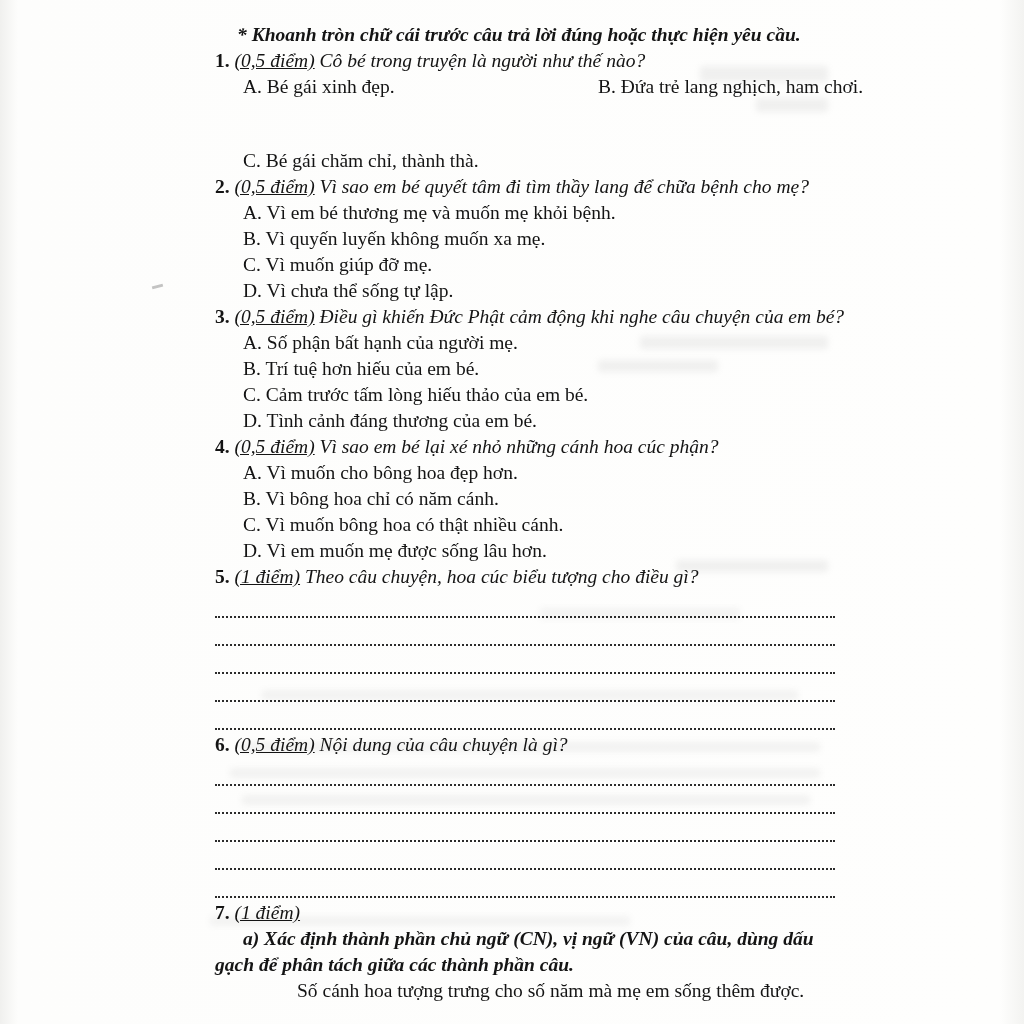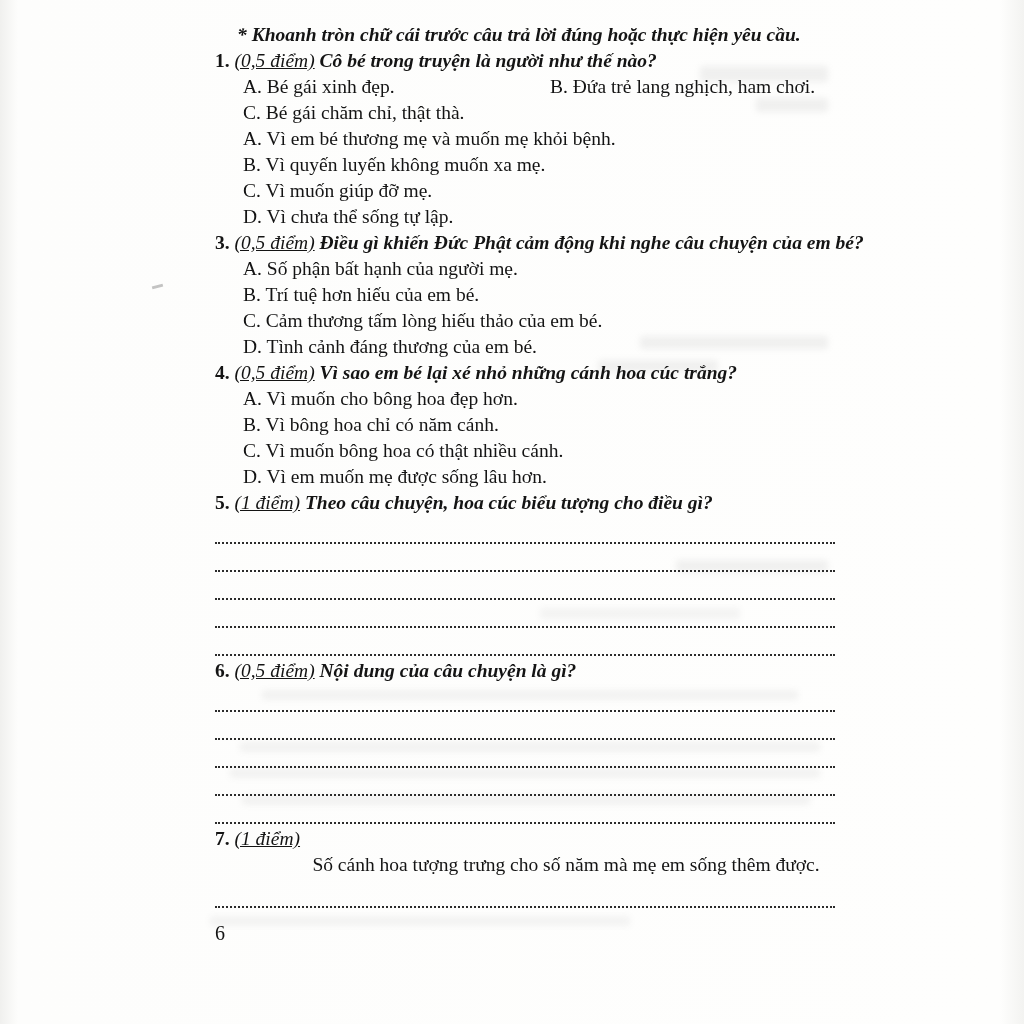--- a/index.html
+++ b/index.html
@@ -16,27 +16,27 @@
     overflow:hidden;
   }
   .content {
     position:absolute; left:215px; top:22px; width:620px;
   }
   p { margin:0; }
   .line { font-size:19.5px; line-height:26px; white-space:nowrap; }
   .instruction { font-weight:bold; font-style:italic; padding-left:22px; }
   .q-head .num { font-weight:bold; }
   .q-head .pts { font-style:italic;text-decoration:underline; }
-  .q-head .qt  { font-weight:bold; font-style:italic; }
+  .q-head .qt  { font-weight:normal; font-style:italic; }
   .opt { padding-left:28px; }
-  .two-col { display:grid; grid-template-columns:307px 1fr; }
+  .two-col { display:grid; grid-template-columns:307px 1fr;gap:48px; }
   .dotline { height:26px; border-bottom:2px dotted #2b2b2b; }
   .answer-block { margin-bottom:2px; }
   .q7-sub { font-weight:bold; font-style:italic; text-indent:28px; white-space:normal; }
-  .q7-sentence { padding-left:82px;text-align:center; }
+  .q7-sentence { padding-left:82px; }
   .q7-dot { margin-top:2px; }
   .page-num { font-size:20px; margin-top:14px; }
   
   .smudge { position:absolute; background:#8f8f8f; opacity:0.12; filter:blur(3px); border-radius:2px; }
   .mark { position:absolute; background:#8a8a8a; opacity:0.5; }
 </style>
 </head>
 <body>
 
 <div class="page">
@@ -56,41 +56,42 @@
 
   <div class="content">
 
     <p class="line instruction">* Khoanh tròn chữ cái trước câu trả lời đúng hoặc thực hiện yêu cầu.</p>
 
     <div>
       <p class="line q-head"><span class="num">1.</span> <span class="pts">(0,5 điểm)</span> <span class="qt">Cô bé trong truyện là người như thế nào?</span></p>
       <div class="two-col">
         <p class="line opt">A. Bé gái xinh đẹp.</p>
         <p class="line opt">B. Đứa trẻ lang nghịch, ham chơi.</p>
-        <p class="line opt">C. Bé gái chăm chỉ, thật thà.</p>
+        <p class="line opt">C. Bé gái chăm chỉ, thành thà.</p>
       </div>
     </div>
 
     <div>
+      <p class="line q-head"><span class="num">2.</span> <span class="pts">(0,5 điểm)</span> <span class="qt">Vì sao em bé quyết tâm đi tìm thầy lang để chữa bệnh cho mẹ?</span></p>
       <p class="line opt">A. Vì em bé thương mẹ và muốn mẹ khỏi bệnh.</p>
       <p class="line opt">B. Vì quyến luyến không muốn xa mẹ.</p>
       <p class="line opt">C. Vì muốn giúp đỡ mẹ.</p>
       <p class="line opt">D. Vì chưa thể sống tự lập.</p>
     </div>
 
     <div>
       <p class="line q-head"><span class="num">3.</span> <span class="pts">(0,5 điểm)</span> <span class="qt">Điều gì khiến Đức Phật cảm động khi nghe câu chuyện của em bé?</span></p>
       <p class="line opt">A. Số phận bất hạnh của người mẹ.</p>
       <p class="line opt">B. Trí tuệ hơn hiếu của em bé.</p>
-      <p class="line opt">C. Cảm thương tấm lòng hiếu thảo của em bé.</p>
+      <p class="line opt">C. Cảm trước tấm lòng hiếu thảo của em bé.</p>
       <p class="line opt">D. Tình cảnh đáng thương của em bé.</p>
     </div>
 
     <div>
-      <p class="line q-head"><span class="num">4.</span> <span class="pts">(0,5 điểm)</span> <span class="qt">Vì sao em bé lại xé nhỏ những cánh hoa cúc trắng?</span></p>
+      <p class="line q-head"><span class="num">4.</span> <span class="pts">(0,5 điểm)</span> <span class="qt">Vì sao em bé lại xé nhỏ những cánh hoa cúc phận?</span></p>
       <p class="line opt">A. Vì muốn cho bông hoa đẹp hơn.</p>
       <p class="line opt">B. Vì bông hoa chỉ có năm cánh.</p>
       <p class="line opt">C. Vì muốn bông hoa có thật nhiều cánh.</p>
       <p class="line opt">D. Vì em muốn mẹ được sống lâu hơn.</p>
     </div>
 
     <div>
       <p class="line q-head"><span class="num">5.</span> <span class="pts">(1 điểm)</span> <span class="qt">Theo câu chuyện, hoa cúc biểu tượng cho điều gì?</span></p>
       <div class="answer-block">
         <div class="dotline"></div>
@@ -107,20 +108,21 @@
         <div class="dotline"></div>
         <div class="dotline"></div>
         <div class="dotline"></div>
         <div class="dotline"></div>
         <div class="dotline"></div>
       </div>
     </div>
 
     <div>
       <p class="line q-head"><span class="num">7.</span> <span class="pts">(1 điểm)</span></p>
+      <p class="line q7-sub">a) Xác định thành phần chủ ngữ (CN), vị ngữ (VN) của câu, dùng dấu gạch để phân tách giữa các thành phần câu.</p>
       <p class="line q7-sentence">Số cánh hoa tượng trưng cho số năm mà mẹ em sống thêm được.</p>
       <div class="dotline q7-dot"></div>
     </div>
 
     <p class="page-num">6</p>
 
   </div>
 </div>
 
 </body></html>

